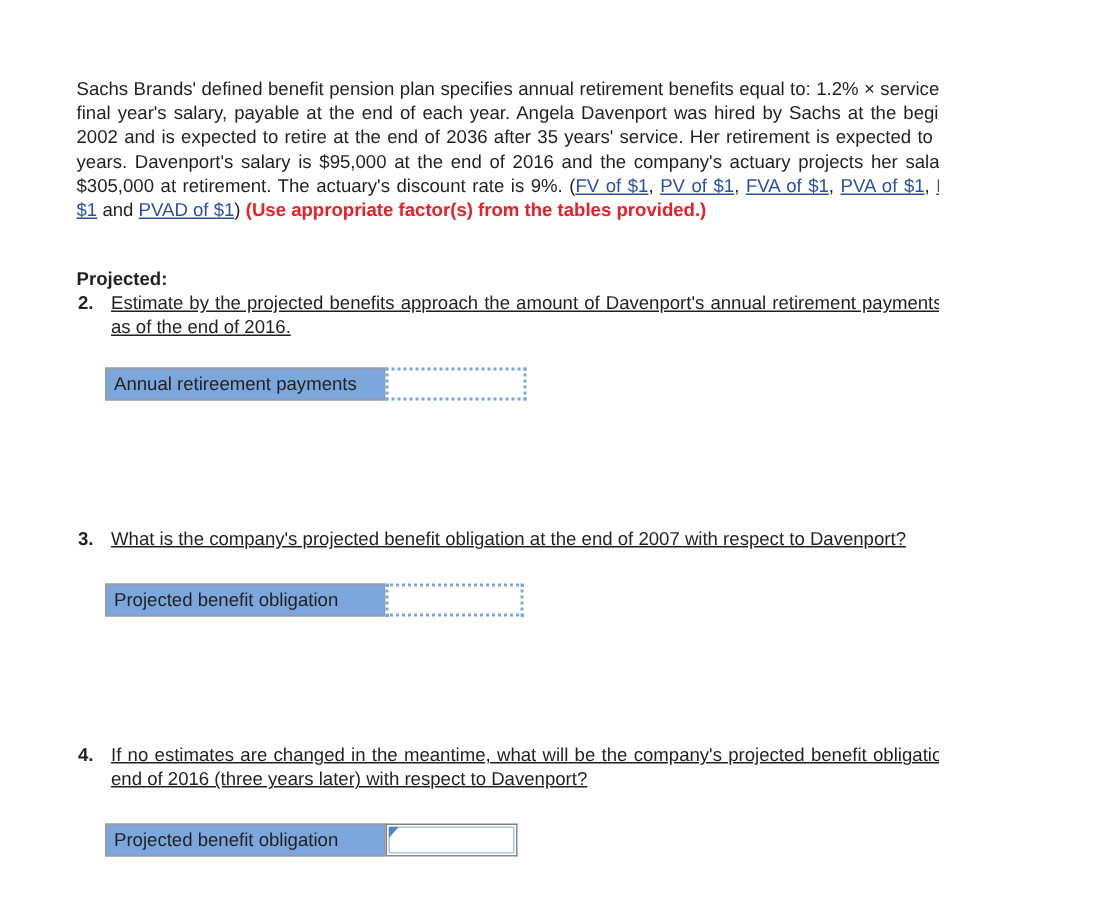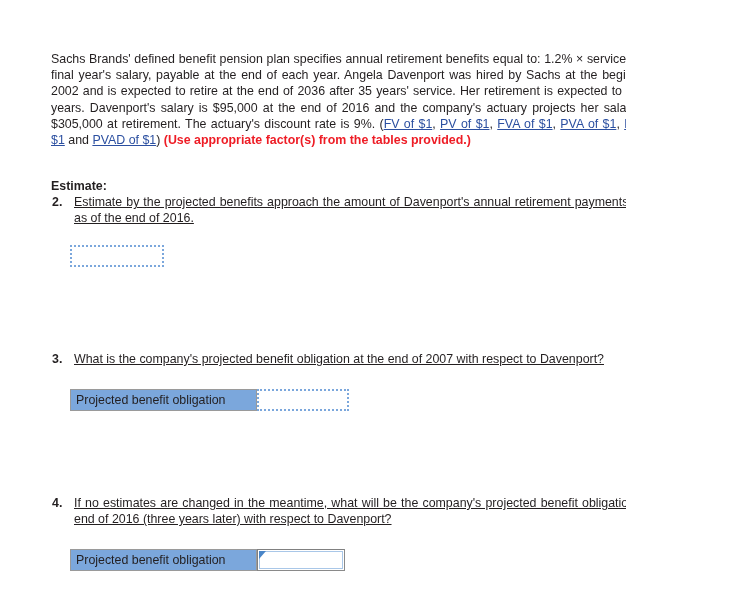--- a/index.html
+++ b/index.html
@@ -147,30 +147,31 @@
 </style>
 </head>
 <body>
 
 <div class="page">
 
   <div class="intro">
     <span>Sachs Brands' defined benefit pension plan specifies annual retirement benefits equal to: 1.2% × service years × final year's salary, payable at the end of each year. Angela Davenport was hired by Sachs at the beginning of 2002 and is expected to retire at the end of 2036 after 35 years' service. Her retirement is expected to span 18 years. Davenport's salary is $95,000 at the end of 2016 and the company's actuary projects her salary to be $305,000 at retirement. The actuary's discount rate is 9%. (</span><a class="tablelink" href="#">FV of $1</a><span>, </span><a class="tablelink" href="#">PV of $1</a><span>, </span><a class="tablelink" href="#">FVA of $1</a><span>, </span><a class="tablelink" href="#">PVA of $1</a><span>, </span><a class="tablelink" href="#">FVAD of $1</a><span>&nbsp;</span><span>and</span><span>&nbsp;</span><a class="tablelink" href="#">PVAD of $1</a><span>) </span><span class="redbold">(Use appropriate factor(s) from the tables provided.)</span>
   </div>
 
-  <div class="required-head">Estimate:</div>
+  <div class="required-head">Projected:</div>
 
   <div class="qblock" id="q2">
     <div class="qrow">
       <div class="qnum">2.</div>
       <div class="qtext justify">Estimate by the projected benefits approach the amount of Davenport's annual retirement payments earned as of the end of 2016.</div>
     </div>
   </div>
 
   <div class="answer-row" id="ans2">
+    <div class="field-label">Annual retireement payments</div>
     <div class="field-input dotted"></div>
   </div>
 
   <div class="qblock" id="q3">
     <div class="qrow">
       <div class="qnum">3.</div>
       <div class="qtext">What is the company's projected benefit obligation at the end of 2007 with respect to Davenport?</div>
     </div>
   </div>
 

